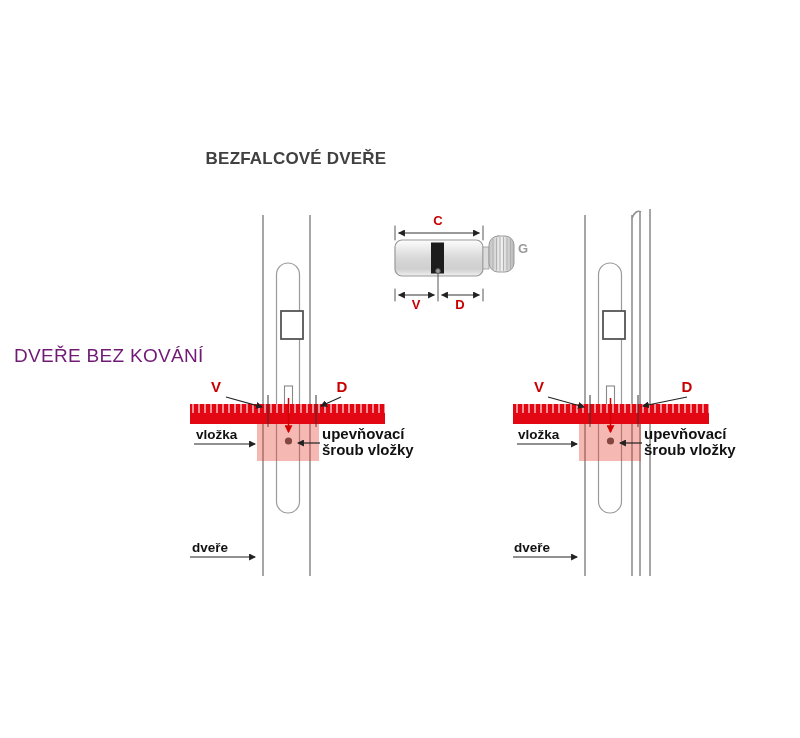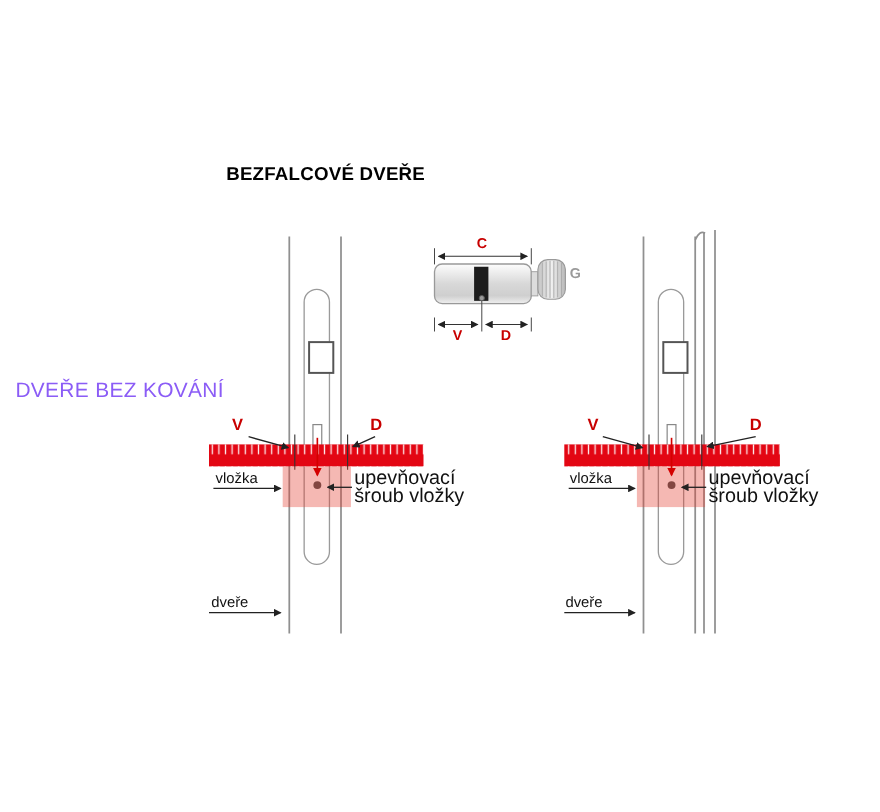--- a/index.html
+++ b/index.html
@@ -1,28 +1,28 @@
 <!DOCTYPE html>
 <html><head>
 <meta charset="utf-8">
 <style>
   html,body{margin:0;padding:0;background:#fff;}
   .page{
     position:relative;width:800px;height:738px;background:#ffffff;overflow:hidden;
     font-family:"Liberation Sans",sans-serif;color:#111;
   }
   .canvas{position:absolute;left:0;top:0;pointer-events:none;}
-  .lbl{position:absolute;white-space:nowrap;}
-  .title{font-size:17px;font-weight:700;text-align:center;letter-spacing:.2px;color:#000000;}
-  .side{font-size:19px;font-weight:400;letter-spacing:.3px;color:#8b5cf6;}
+  .lbl{position:absolute;white-space:nowrap;font-weight:bold;}
+  .title{font-size:17px;font-weight:700;text-align:center;letter-spacing:.2px;color:#404040;}
+  .side{font-size:19px;font-weight:400;letter-spacing:.3px;color:#701a75;}
   .red{color:#c80000;font-weight:700;}
   .vd{font-size:15px;text-align:center;}
   .cylvd{font-size:13px;text-align:center;}
   .note{font-size:13.5px;color:#111;}
-  .note2{font-size:18px;color:#111;line-height:16px;}
+  .note2{font-size:15px;color:#111;line-height:16px;}
   .glabel{font-size:13px;font-weight:700;color:#9a9a9a;}
   
   .door{stroke:#909090;stroke-width:1.6;fill:none;}
   .plate{fill:#ffffff;stroke:#9a9a9a;stroke-width:1.2;}
   .latch{fill:#ffffff;stroke:#555;stroke-width:1.8;}
   .slot{fill:#ffffff;stroke:#888;stroke-width:1.1;}
   .ext{stroke:#333;stroke-width:1;}
   .ann{stroke:#222;stroke-width:1.2;fill:none;}
   .dim{stroke:#333;stroke-width:1;}
   .thin{stroke:#444;stroke-width:0.9;}

